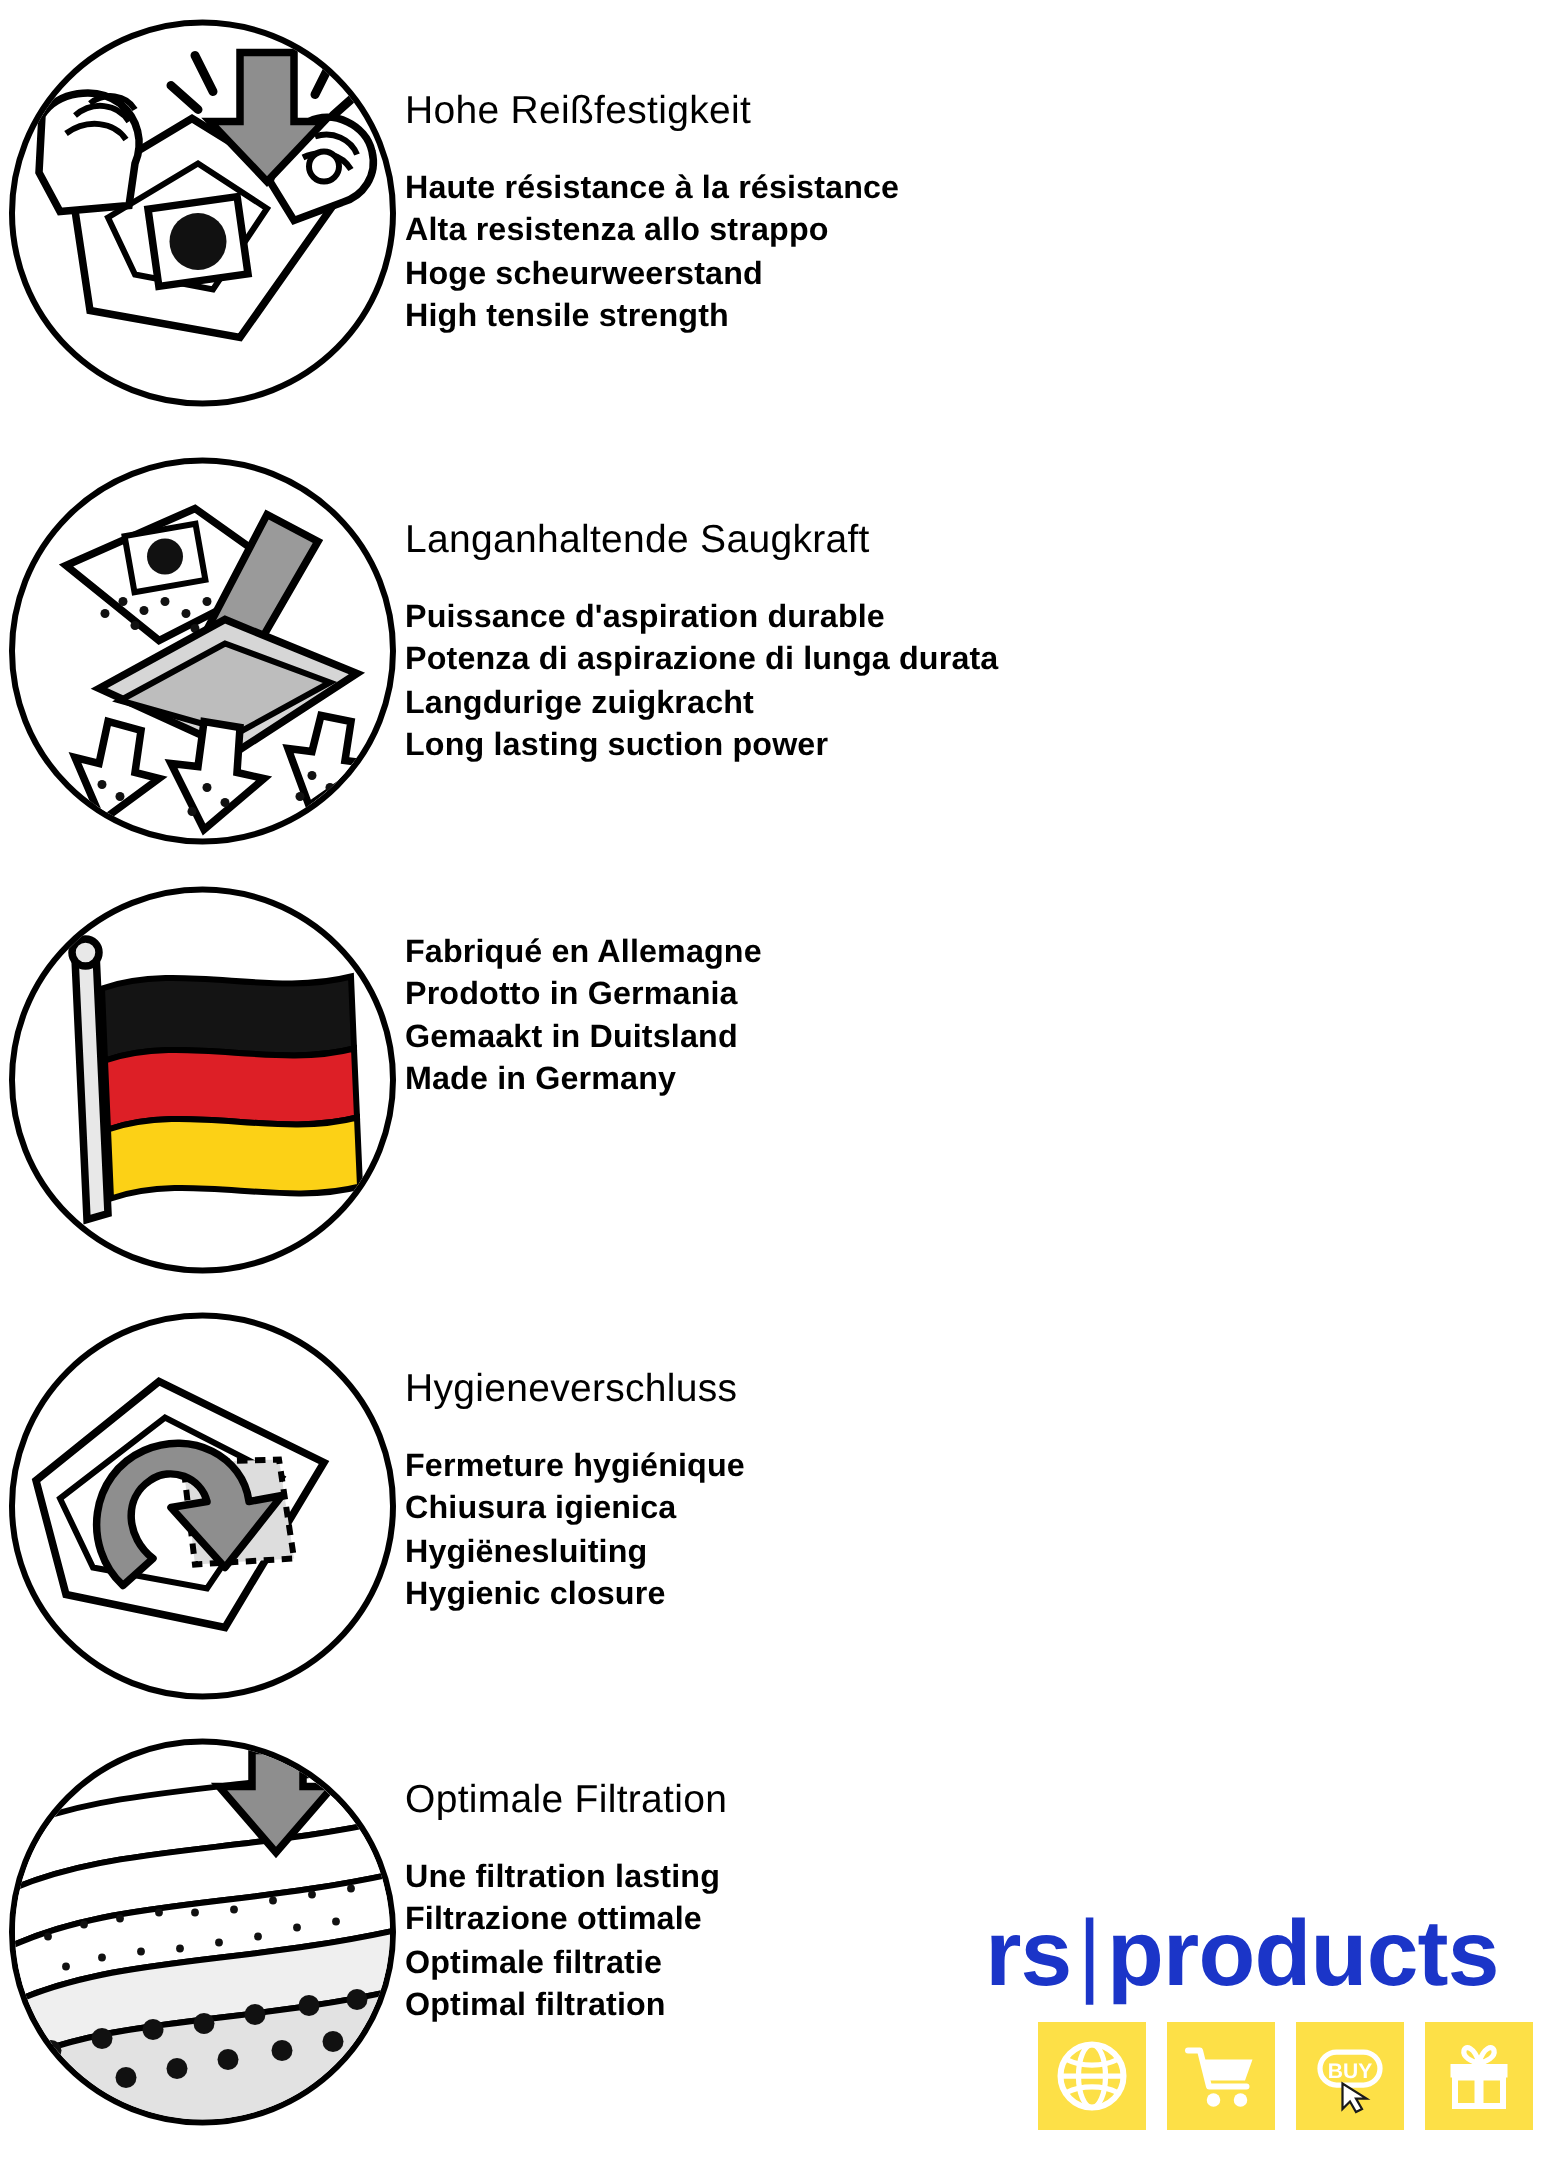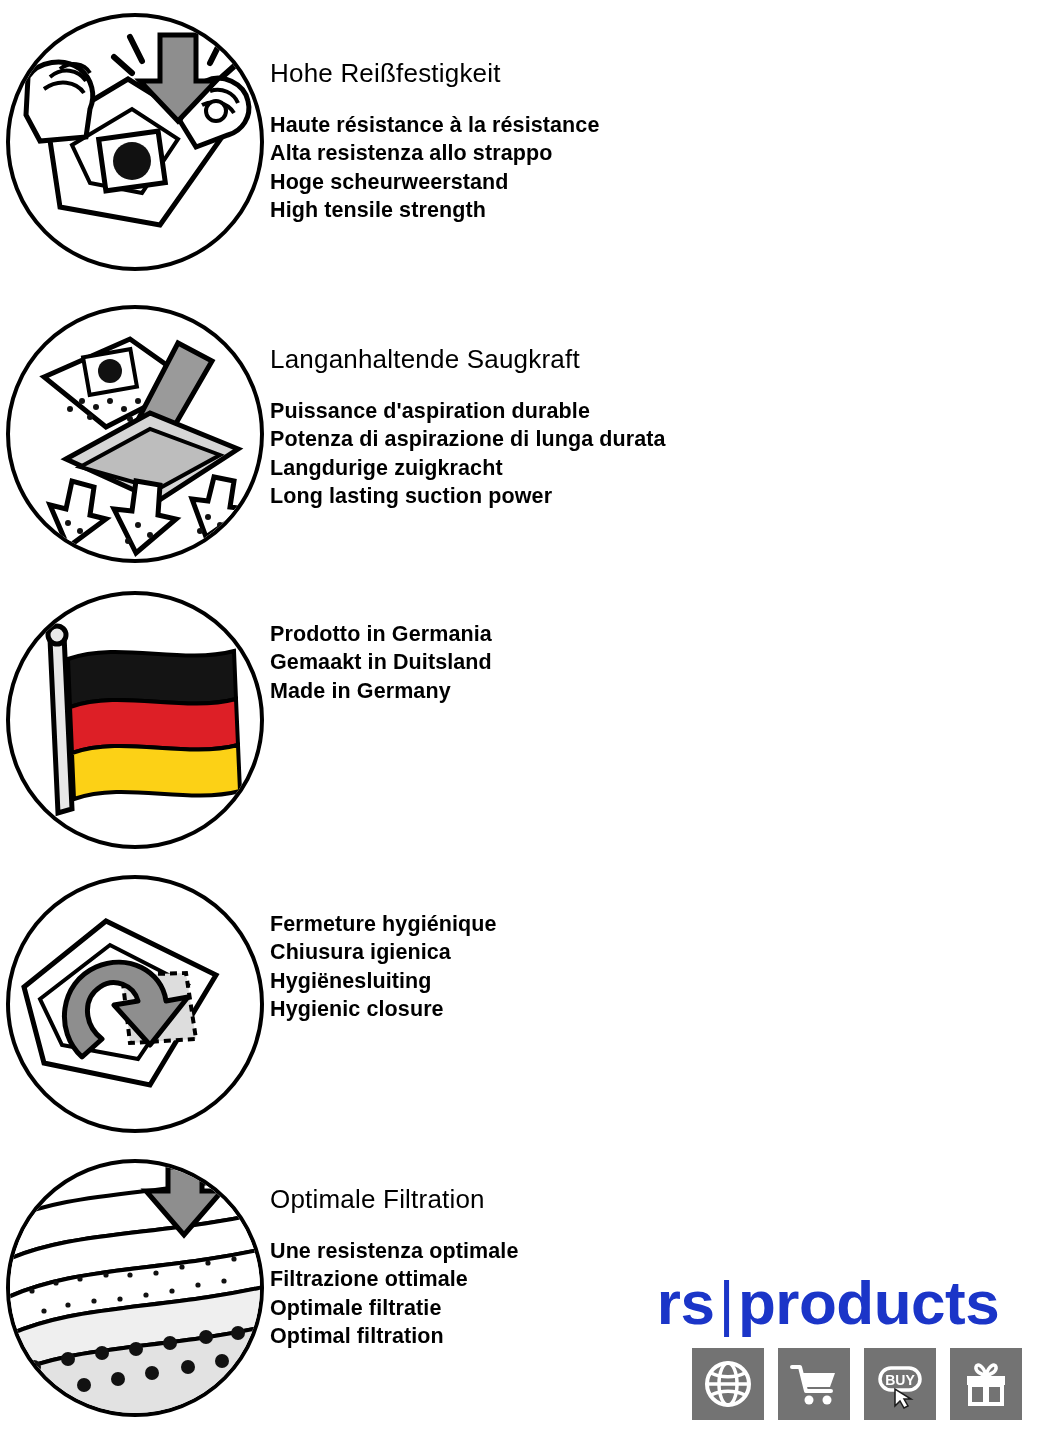--- a/index.html
+++ b/index.html
@@ -98,21 +98,21 @@
   }
   .brand-icons {
     display: flex;
     gap: 14px;
     justify-content: flex-end;
     margin-top: 14px;
   }
   .brand-icon {
     width: 72px;
     height: 72px;
-    background: #737373;
+    background: #fde047;
     display: flex;
     align-items: center;
     justify-content: center;
   }
   .brand-icon svg { display: block; }
 </style>
 </head>
 <body>
 
 <div class="sheet">
@@ -216,20 +216,21 @@
 
           <path d="M58 64 C110 46 170 70 224 56 L226 104 C172 118 112 94 60 112 Z" fill="#141414" stroke="#000" stroke-width="4"></path>
 
           <path d="M60 112 C112 94 172 118 226 104 L228 150 C174 164 114 140 62 158 Z" fill="#dd1f26" stroke="#000" stroke-width="4"></path>
 
           <path d="M62 158 C114 140 174 164 228 150 L230 196 C176 210 116 186 64 204 Z" fill="#fcd116" stroke="#000" stroke-width="4"></path>
         </svg>
       </div>
     </div>
     <div class="text-col">
+      <div class="f-line">Fabriqué en Allemagne</div>
       <div class="f-line">Prodotto in Germania</div>
       <div class="f-line">Gemaakt in Duitsland</div>
       <div class="f-line">Made in Germany</div>
     </div>
   </div>
 
   <div class="feature f4">
     <div class="icon-wrap">
       <div class="icon-circle">
         <svg viewBox="0 0 250 250">
@@ -238,20 +239,21 @@
           <path d="M30 120 L100 66 L178 106 L128 180 L52 166 Z" fill="#fff" stroke="#000" stroke-width="4"></path>
 
           <path d="M112 96 L176 94 L186 160 L120 164 Z" fill="#ddd" stroke="#000" stroke-width="4" stroke-dasharray="7 5"></path>
           <ellipse cx="148" cy="132" rx="20" ry="13" fill="#111" transform="rotate(-12 148 132)"></ellipse>
 
           <path d="M72 178 C44 152 50 104 86 88 C118 74 152 92 156 122 L178 118 L140 166 L104 126 L128 122 C124 106 104 98 90 108 C72 120 74 146 92 160 Z" fill="#8e8e8e" stroke="#000" stroke-width="5" stroke-linejoin="round"></path>
         </svg>
       </div>
     </div>
     <div class="text-col">
+      <div class="f-title">Hygieneverschluss</div>
       <div class="f-line">Fermeture hygiénique</div>
       <div class="f-line">Chiusura igienica</div>
       <div class="f-line">Hygiënesluiting</div>
       <div class="f-line">Hygienic closure</div>
     </div>
   </div>
 
   <div class="feature f5">
     <div class="icon-wrap">
       <div class="icon-circle">
@@ -298,21 +300,21 @@
               <circle cx="178" cy="204" r="7"></circle>
               <circle cx="212" cy="198" r="7"></circle>
           </g>
 
           <path d="M158 4 L192 4 L192 28 L212 28 L174 72 L136 28 L158 28 Z" fill="#8e8e8e" stroke="#000" stroke-width="5"></path>
         </svg>
       </div>
     </div>
     <div class="text-col">
       <div class="f-title">Optimale Filtration</div>
-      <div class="f-line">Une resistenza optimale</div>
+      <div class="f-line">Une filtration lasting</div>
       <div class="f-line">Filtrazione ottimale</div>
       <div class="f-line">Optimale filtratie</div>
       <div class="f-line">Optimal filtration</div>
     </div>
   </div>
 
   <div class="brand">
     <div class="brand-word"><span>rs</span><span class="bar">|</span><span>products</span></div>
     <div class="brand-icons">
 

